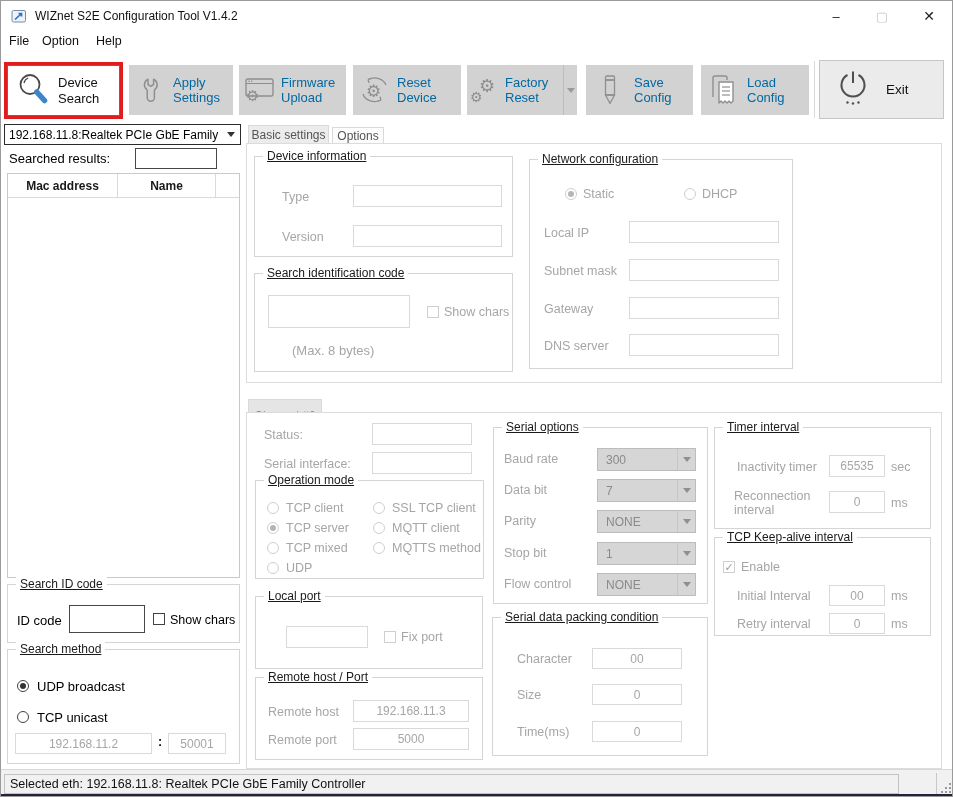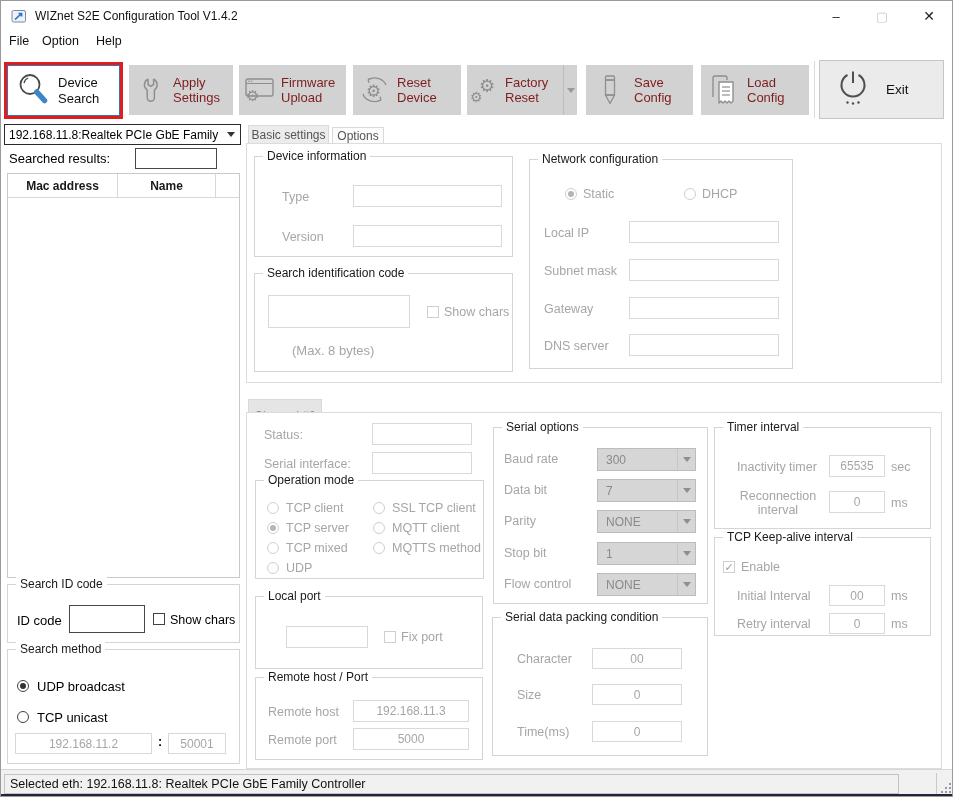--- a/index.html
+++ b/index.html
@@ -11,39 +11,39 @@
   }
   .abs { position:absolute; }
   
   .titlebar { position:absolute; left:0; top:0; width:100%; height:30px; background:#fff;text-align:center; }
   .title-text { position:absolute; left:34px; top:8px; font-size:12px; color:#111; white-space:nowrap; }
   .wbtn { position:absolute; top:0; height:30px; display:flex; align-items:center; justify-content:center; font-size:13px; color:#222; }
   
   .menu-item { position:absolute; top:33px; font-size:12.5px; color:#111; }
   
   .tbtn { position:absolute; background:#d2d2d2; display:flex; align-items:center; }
-  .tbtn .lbl { font-size:13px; line-height:1.18; color:#7f1d1d; }
+  .tbtn .lbl { font-size:13px; line-height:1.18; color:#0369a1; }
   .tbtn .ic { flex:0 0 auto; display:flex; align-items:center; justify-content:center; }
   .devsearch {
     position:absolute; left:3px; top:61px; width:119px; height:57px;
     border:3px solid var(--highlight-red,#e11c1c); background:#fff; padding:0;
   }
   .devsearch-inner { width:100%; height:100%; border:1px solid var(--focus-blue,#3973ad); background:#fff;
     display:flex; align-items:center; }
   .devsearch .lbl { font-size:13px; line-height:1.2; color:#111; }
   .split-arrow { position:absolute; right:0; top:0; width:14px; height:100%; border-left:1px solid #bdbdbd;
     display:flex; align-items:center; justify-content:center; }
   .carat { width:0; height:0; border-left:4px solid transparent; border-right:4px solid transparent; border-top:5px solid #9a9a9a; }
   .exitbtn { position:absolute; left:818px; top:59px; width:125px; height:59px; background:#ebebeb;
     border:1px solid #c6c6c6; display:flex; align-items:center; }
   .exitbtn .lbl { font-size:13.5px; color:#111; }
   .vsep { position:absolute; width:1px; background:#d9d9d9; }
   
   .groupbox { position:absolute; border:1px solid #d5d5d5; background:#fff; }
-  .glabel { position:absolute; top:-8px; left:8px; background:#fff; padding:0 4px; font-size:12px; color:#1a1a1a; white-space:nowrap; }
+  .glabel { position:absolute; top:-8px; left:8px; background:#fff; padding:0 4px; font-size:12px; color:#1a1a1a; white-space:nowrap;text-decoration:underline; }
   .tinput { position:absolute; border:1px solid #d9d9d9; background:#fff; font-family:"Liberation Sans",sans-serif;
     font-size:12px; color:#a6a6a6; text-align:center; outline:none; }
   .tinput.en { border-color:#474747; color:#000; }
   .lab { position:absolute; font-size:12.5px; color:#a6a6a6; white-space:nowrap; }
   .lab.en { color:#000; }
   .radio { position:absolute; width:12px; height:12px; border-radius:50%; border:1px solid #cfcfcf; background:#fff; }
   .radio.en { border-color:#424242; }
   .radio.sel::after { content:""; position:absolute; left:2px; top:2px; width:6px; height:6px; border-radius:50%; background:#b5b5b5; }
   .radio.en.sel::after { background:#333; }
   .check { position:absolute; width:12px; height:12px; border:1px solid #cfcfcf; background:#fff;
@@ -356,21 +356,21 @@
   <input class="tinput" style="left: 591px; top: 683px; width: 90px; height: 21px;" value="0">
   <div class="lab" style="left:516px;top:724px">Time(ms)</div>
   <input class="tinput" style="left: 591px; top: 720px; width: 90px; height: 21px;" value="0">
 
   <div class="groupbox" style="left:713px;top:426px;width:217px;height:102px">
     <div class="glabel">Timer interval</div>
   </div>
   <div class="lab" style="left:736px;top:459px">Inactivity timer</div>
   <input class="tinput" style="left: 828px; top: 454px; width: 56px; height: 22px;" value="65535">
   <div class="lab" style="left:890px;top:459px">sec</div>
-  <div class="lab" style="left:733px;top:488px;width:88px;white-space:normal;text-align:center;line-height:1.15">Reconnection interval</div>
+  <div class="lab" style="left:733px;top:488px;width:88px;white-space:normal;line-height:1.15">Reconnection interval</div>
   <input class="tinput" style="left: 828px; top: 490px; width: 56px; height: 22px;" value="0">
   <div class="lab" style="left:890px;top:495px">ms</div>
 
   <div class="groupbox" style="left:713px;top:536px;width:217px;height:99px">
     <div class="glabel">TCP Keep-alive interval</div>
   </div>
   <span class="check" style="left:722px;top:560px">✓</span>
   <div class="lab" style="left:740px;top:559px">Enable</div>
   <div class="lab" style="left:736px;top:588px">Initial Interval</div>
   <input class="tinput" style="left: 828px; top: 584px; width: 56px; height: 21px;" value="00">

